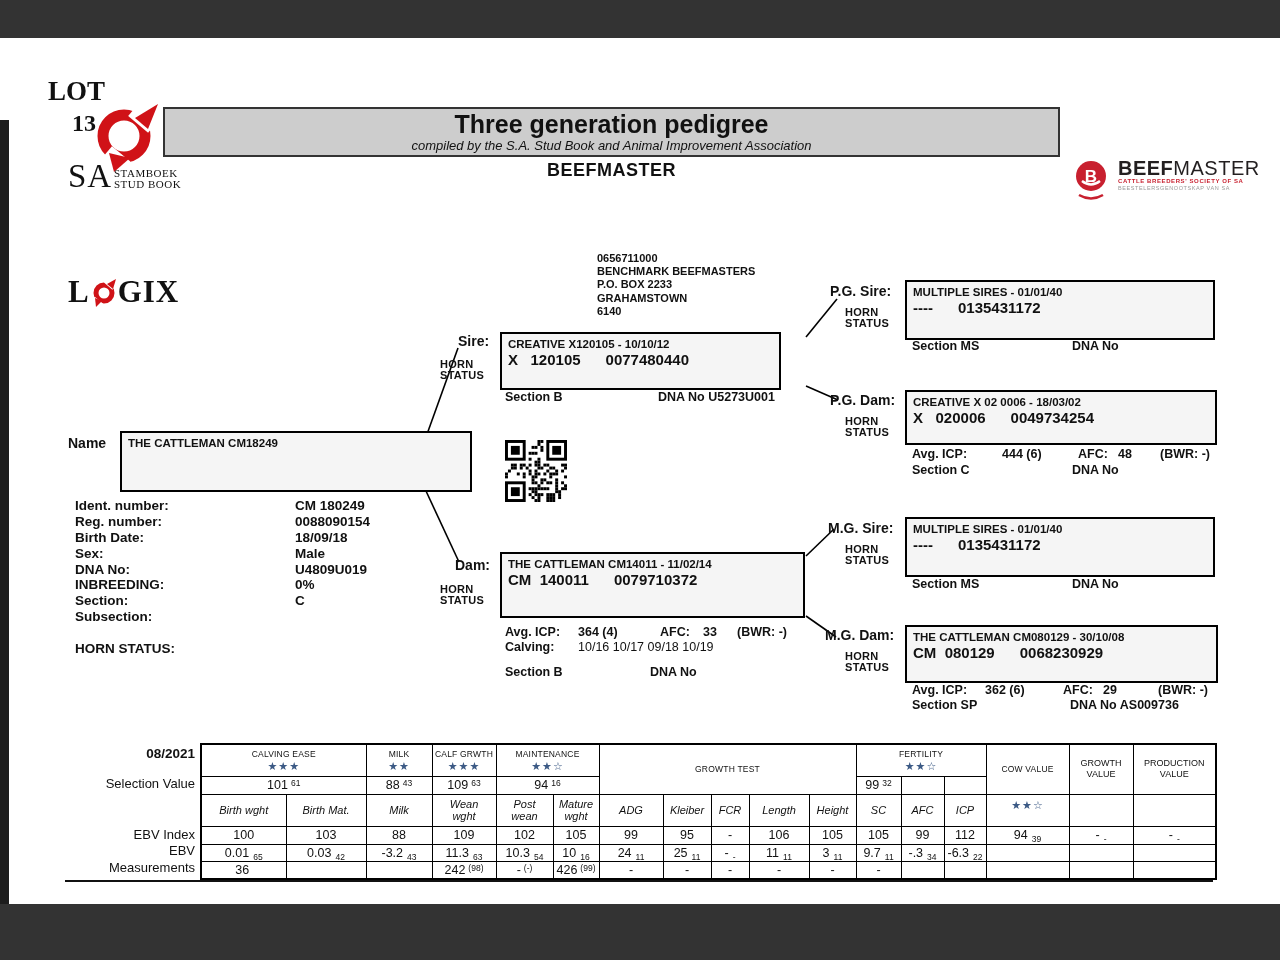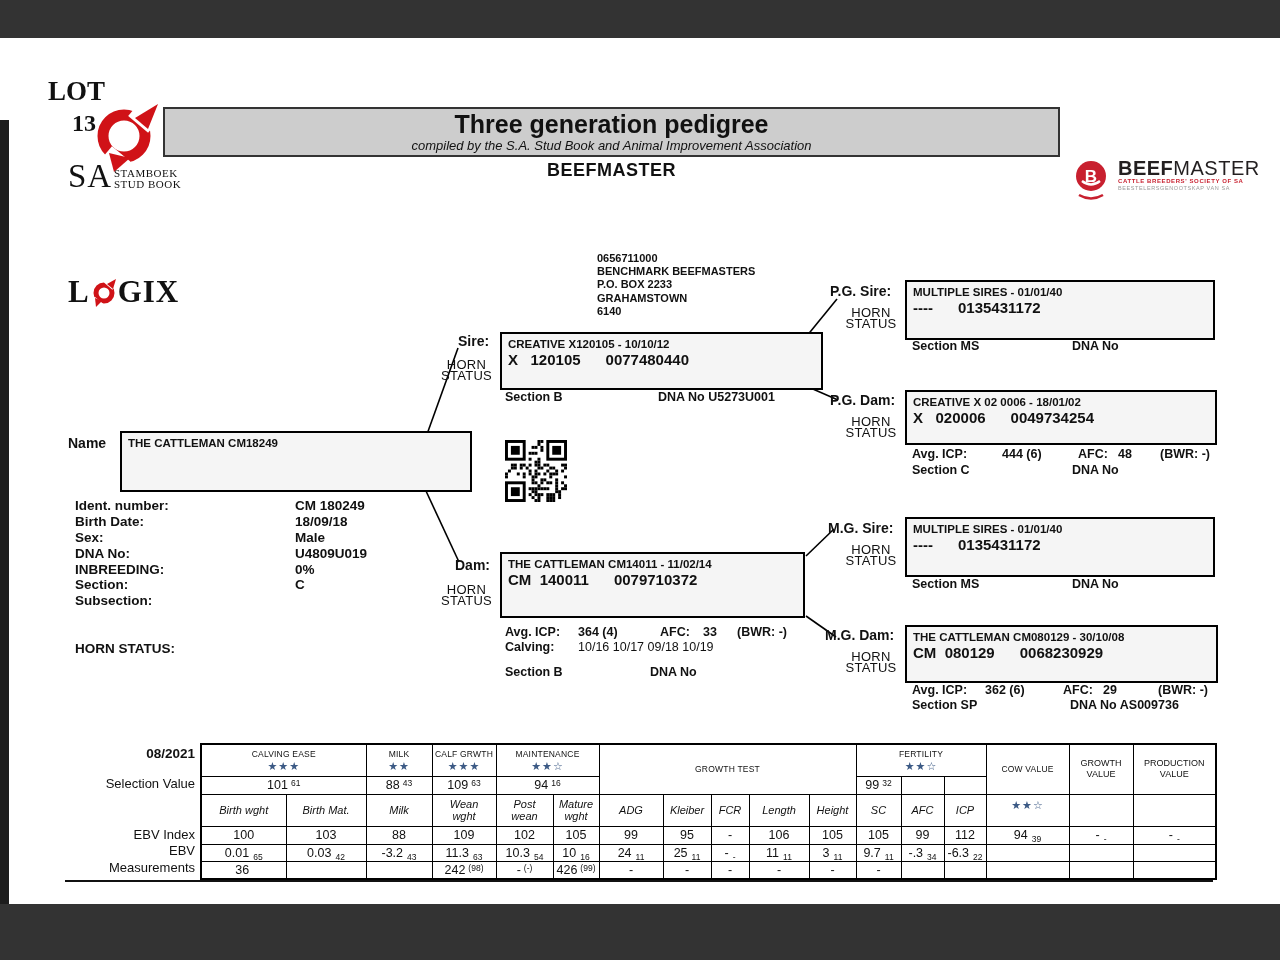--- a/index.html
+++ b/index.html
@@ -6,21 +6,21 @@
   #stage{position:relative;width:1280px;height:960px;background:#fff;overflow:hidden;
          font-family:"Liberation Sans",sans-serif;color:#111;}
   .abs{position:absolute;}
   .b{font-weight:bold;}
   .serif{font-family:"Liberation Serif",serif;}
   .bar{background:#333;}
   .pedbox{background:#f5f5f5;border:2px solid #000;box-sizing:border-box;}
   .pedbox .l1{font-weight:bold;font-size:11.5px;line-height:15px;padding:3px 6px 0 6px;white-space:pre;}
   .pedbox .l2{font-weight:bold;font-size:15px;line-height:15px;padding:0 6px;white-space:pre;}
   .biglab{font-weight:bold;font-size:14px;}
-  .horn{font-weight:normal;font-size:13px;line-height:11px;text-align:center;letter-spacing:.3px;}
+  .horn{font-weight:bold;font-size:11px;line-height:11px;text-align:left;letter-spacing:.3px;}
   .sd{font-weight:bold;font-size:12.5px;}
   .stat{font-weight:bold;font-size:12.5px;}
   .identrow{height:15.9px;position:relative;}
   .identrow .lab{position:absolute;left:0;font-weight:bold;font-size:13.5px;}
   .identrow .val{position:absolute;left:220px;font-weight:bold;font-size:13.5px;}
   
   #banner{left:163px;top:107px;width:897px;height:50px;background:#cdcdcd;border:2px solid #333;
           box-sizing:border-box;text-align:center;}
   #banner .t{font-size:25px;font-weight:bold;line-height:30px;}
   #banner .s{font-size:13px;font-style:italic;line-height:14px;}
@@ -116,21 +116,21 @@
     <line x1="806" y1="386" x2="838" y2="400" stroke="#000" stroke-width="1.6"></line>
     <line x1="806" y1="556" x2="834" y2="529" stroke="#000" stroke-width="1.6"></line>
     <line x1="806" y1="616" x2="836" y2="637" stroke="#000" stroke-width="1.6"></line>
   </svg>
 
   <div class="abs biglab" style="left:458px;top:333px;">Sire:</div>
   <div class="abs horn" style="left:440px;top:359px;width:53px;">
     <div>HORN</div>
       <div>STATUS</div>
   </div>
-  <div class="abs pedbox" style="left:500px;top:332px;width:323px;height:58px;">
+  <div class="abs pedbox" style="left:500px;top:332px;width:281px;height:58px;">
     <div class="l1">CREATIVE X120105 - 10/10/12</div>
     <div class="l2">X   120105      0077480440</div>
   </div>
   <div class="abs sd" style="left:505px;top:390px;">Section B</div>
   <div class="abs sd" style="left:658px;top:390px;">DNA No U5273U001</div>
 
   <div class="abs biglab" style="left:830px;top:283px;">P.G. Sire:</div>
   <div class="abs horn" style="left:845px;top:307px;width:52px;">
     <div>HORN</div>
       <div>STATUS</div>
@@ -141,40 +141,44 @@
   </div>
   <div class="abs sd" style="left:912px;top:339px;">Section MS</div>
   <div class="abs sd" style="left:1072px;top:339px;">DNA No</div>
 
   <div class="abs biglab" style="left:830px;top:392px;">P.G. Dam:</div>
   <div class="abs horn" style="left:845px;top:416px;width:52px;">
     <div>HORN</div>
       <div>STATUS</div>
   </div>
   <div class="abs pedbox" style="left:905px;top:390px;width:312px;height:55px;">
-    <div class="l1">CREATIVE X 02 0006 - 18/01/02</div>
+    <div class="l1">CREATIVE X 02 0006 - 18/03/02</div>
     <div class="l2">X   020006      0049734254</div>
   </div>
   <div class="abs stat" style="left:912px;top:447px;">Avg. ICP:</div>
   <div class="abs stat" style="left:1002px;top:447px;">444 (6)</div>
   <div class="abs stat" style="left:1078px;top:447px;">AFC:</div>
   <div class="abs stat" style="left:1118px;top:447px;">48</div>
   <div class="abs stat" style="left:1160px;top:447px;">(BWR: -)</div>
   <div class="abs sd" style="left:912px;top:463px;">Section C</div>
   <div class="abs sd" style="left:1072px;top:463px;">DNA No</div>
 
   <div class="abs biglab" style="left:68px;top:435px;">Name</div>
   <div class="abs pedbox" style="left:120px;top:431px;width:352px;height:61px;">
     <div class="l1">THE CATTLEMAN CM18249</div>
   </div>
 
   <div class="abs" style="left:75px;top:498px;width:400px;">
     <div class="identrow">
         <span class="lab">Ident. number:</span>
         <span class="val">CM  180249</span>
+      </div>
+    <div class="identrow">
+        <span class="lab">Reg. number:</span>
+        <span class="val">0088090154</span>
       </div>
     <div class="identrow">
         <span class="lab">Birth Date:</span>
         <span class="val">18/09/18</span>
       </div>
     <div class="identrow">
         <span class="lab">Sex:</span>
         <span class="val">Male</span>
       </div>
     <div class="identrow">

